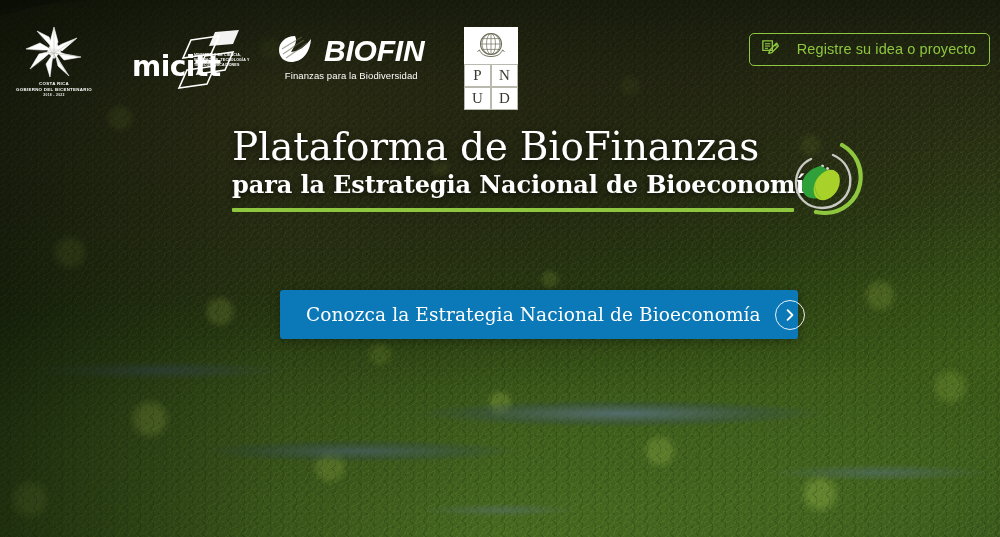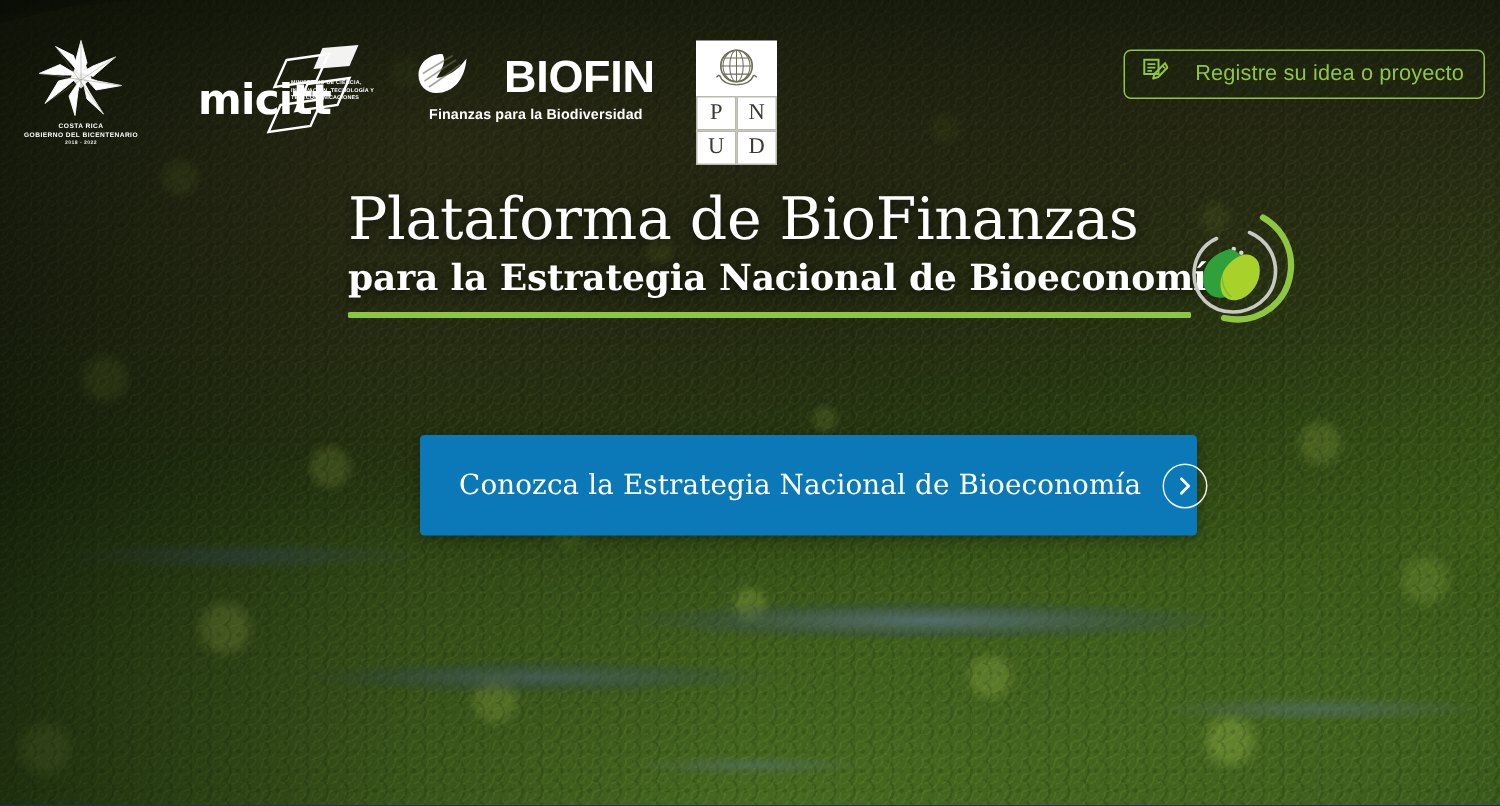--- a/index.html
+++ b/index.html
@@ -139,28 +139,28 @@
     letter-spacing: .15px;
   }
   #logo-micitt .micitt-glyph { position: absolute; left: 45px; top: -2px; }
 
   
   #logo-biofin {
     position: absolute;
     left: 278px; top: 34px;
     height: 50px;
   }
-  #logo-biofin .biofin-row { display: flex; align-items: center; gap: 24px; }
+  #logo-biofin .biofin-row { display: flex; align-items: center; gap: 12px; font-style: italic; }
   #logo-biofin .biofin-word {
     font-size: 30px; font-weight: 700; color: #fff;
     letter-spacing: -0.2px; font-family: "Liberation Sans", sans-serif;
   }
   #logo-biofin .biofin-sub {
     margin-top: 2px;
-    font-size: 9.5px; color: #fff; font-weight: 700; letter-spacing: .1px;
+    font-size: 9.5px; color: #fff; font-weight: 400; letter-spacing: .1px;
     text-align: center;
   }
 
   
   #logo-pnud {
     position: absolute;
     left: 464px; top: 27px;
     width: 54px;
   }
   #logo-pnud .un-box {
@@ -240,21 +240,21 @@
     position: absolute;
     left: 776px; top: 139px;
     width: 88px; height: 88px;
     z-index: 21;
   }
 
   
   #btn-strategy {
     position: absolute;
     left: 280px; top: 290px;
-    width: 518px; height: 67px;
+    width: 518px; height: 49px;
     background: #0b79b8;
     border: none;
     border-radius: 3px;
     display: flex; align-items: center; justify-content: space-between;
     padding: 0 22px 0 26px;
     cursor: pointer;
     z-index: 20;
     box-shadow: 0 2px 10px rgba(0,0,0,.32);
   }
   #btn-strategy .cta-label {

